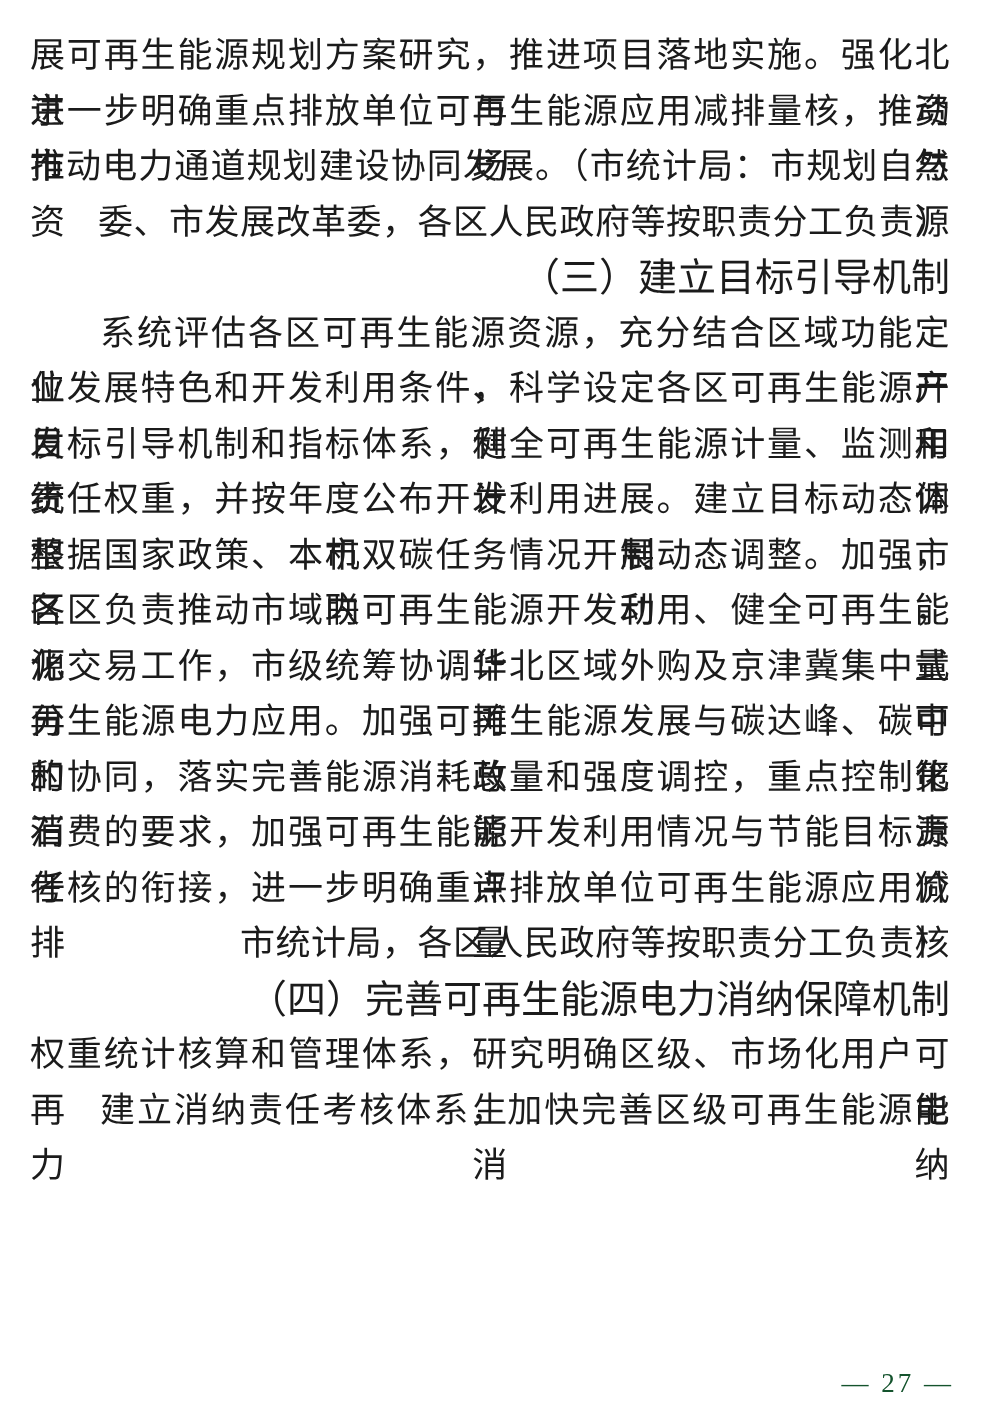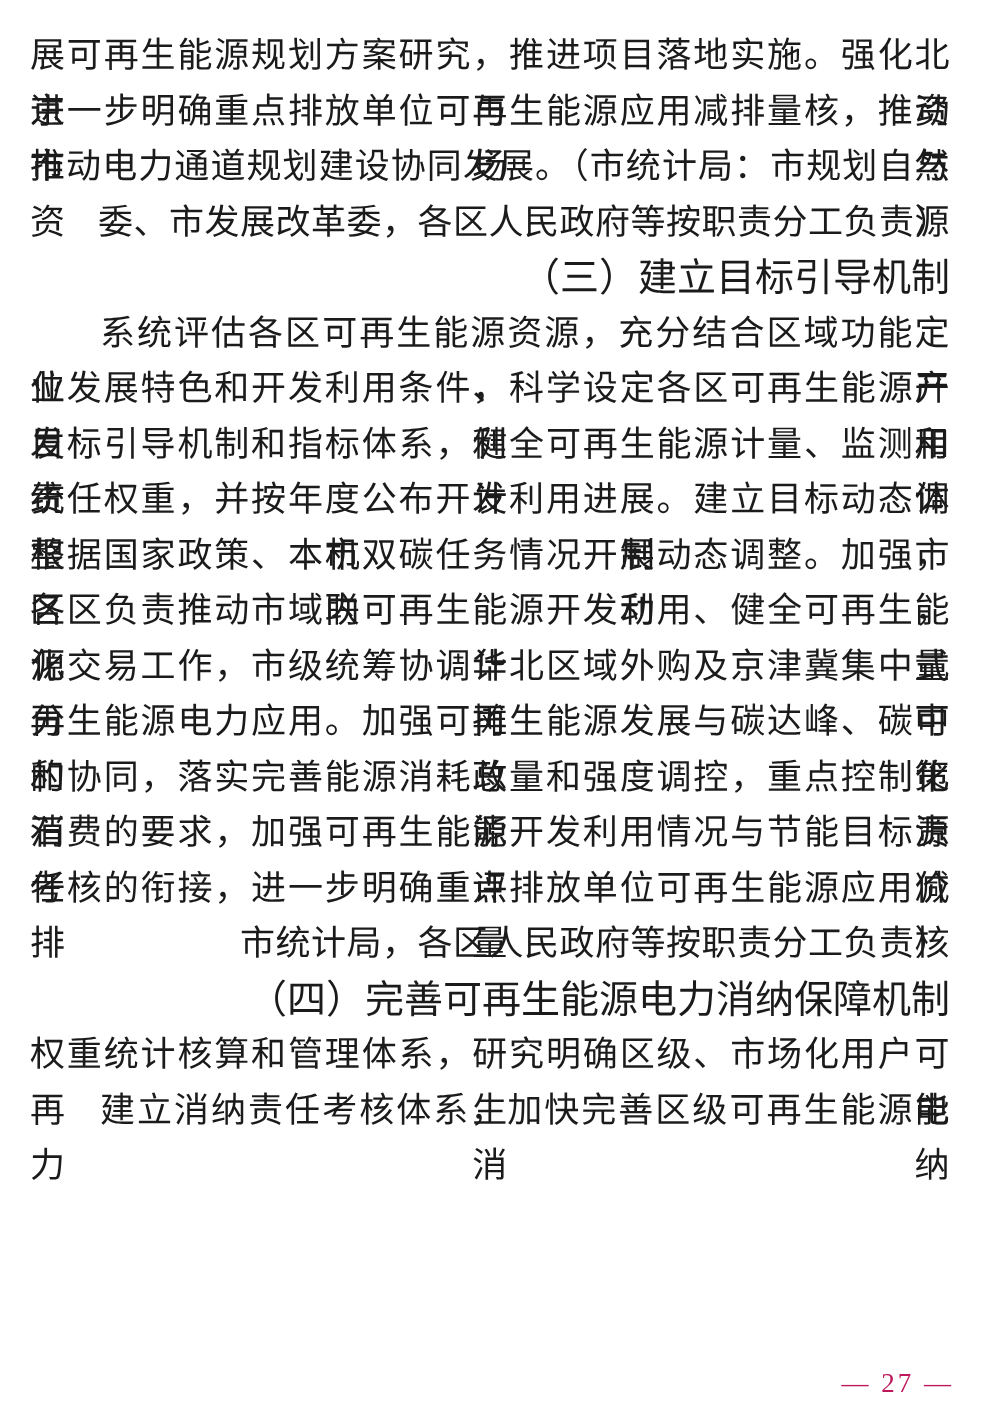--- a/index.html
+++ b/index.html
@@ -48,21 +48,21 @@
     font-size: 39px;
     letter-spacing: 0px;
   }
   .page-number {
     position: absolute;
     top: 1363px;
     right: 36px;
     font-size: 27px;
     line-height: 40px;
     letter-spacing: 3px;
-    color: #be185d;
+    color: #14532d;
   }
 </style>
 </head>
 <body>
 
 <div class="page">
   <div class="content" id="doc-lines">
       <div class="line justify">展可再生能源规划方案研究，推进项目落地实施。强化北京与资</div>
       <div class="line justify">进一步明确重点排放单位可再生能源应用减排量核，推动市场与</div>
       <div class="line justify">推动电力通道规划建设协同发展。（市统计局：市规划自然资源</div>

